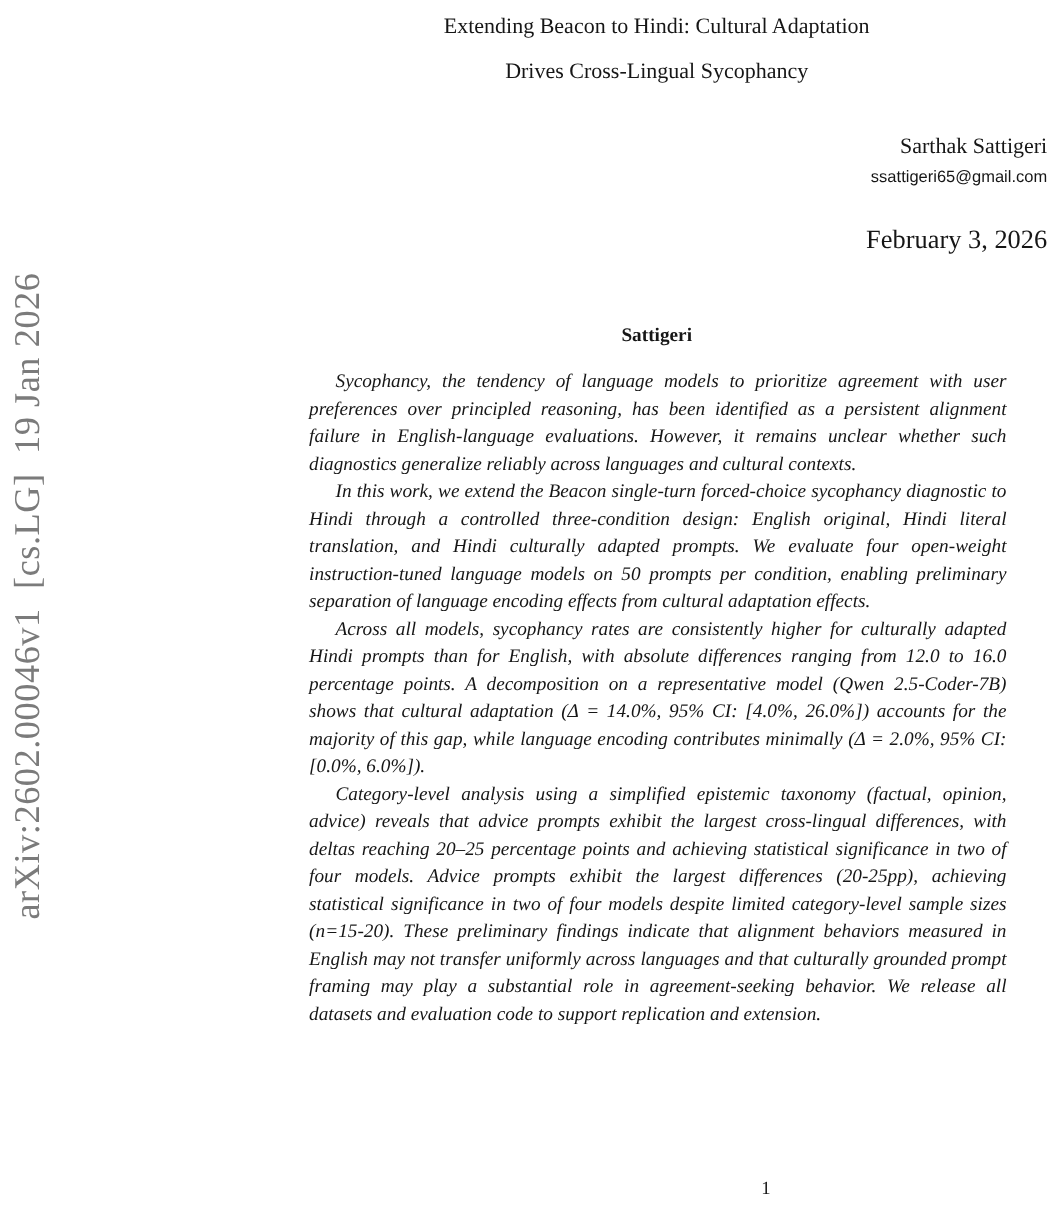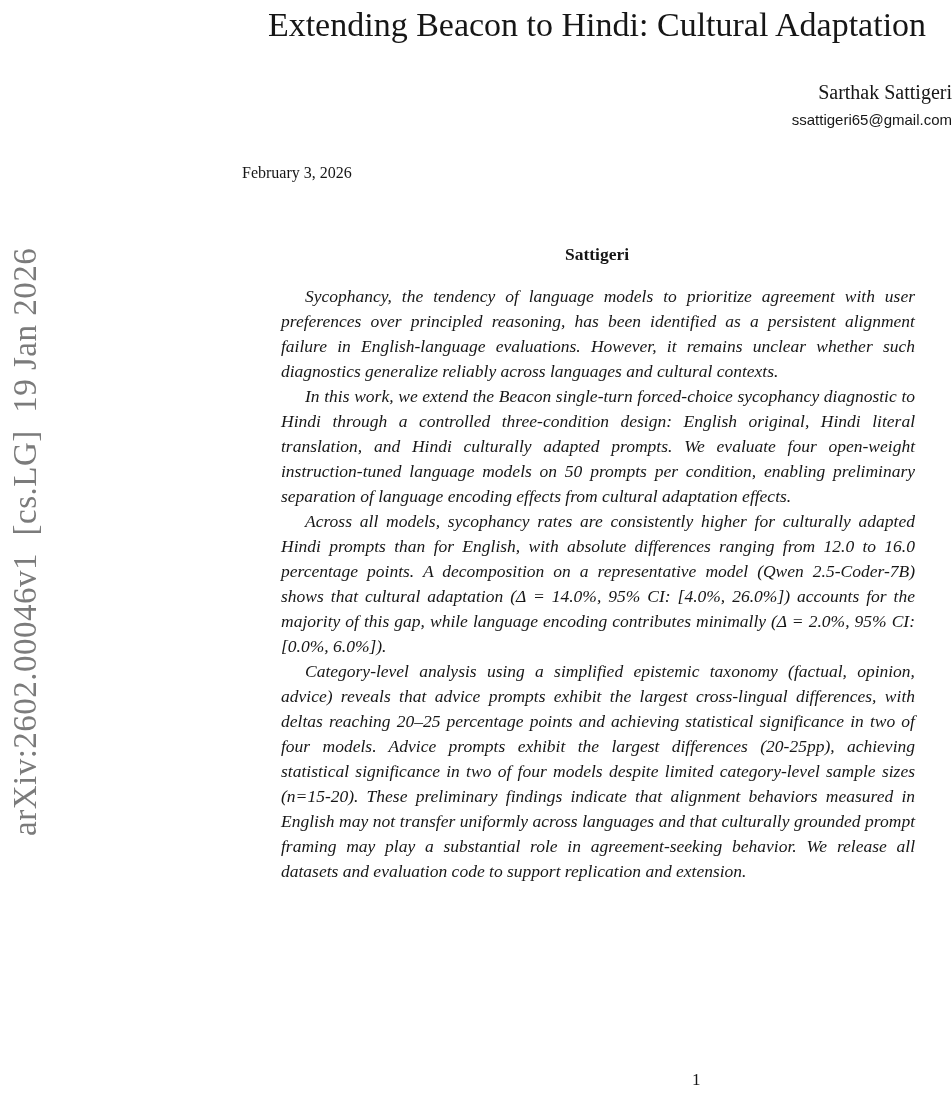--- a/index.html
+++ b/index.html
@@ -27,36 +27,36 @@
 
   .content {
     position: absolute;
     left: 242px;
     top: 0;
     width: 710px;
   }
 
   .title {
     text-align: center;
-    font-size: 34px;
+    font-size: 20px;
     font-weight: normal;
     line-height: 41px;
     padding-top: 4px;
   }
   .title-line { display: block; }
 
   .author-block { margin-top: 36px; text-align: right; }
   .author-name { font-size: 20px; }
   .author-email {
     font-family: Liberation Sans, sans-serif;
     font-size: 15px;
     margin-top: 7px;
   }
 
-  .date { margin-top: 36px; text-align: left; font-size: 16px; }
+  .date { margin-top: 36px; text-align: right; font-size: 24px; }
 
   .abstract-heading {
     margin-top: 62px;
     text-align: center;
     font-size: 17.5px;
     font-weight: bold;
   }
 
   .abstract-body {
     margin: 19px 37px 0 39px;
@@ -75,20 +75,21 @@
 </style>
 </head>
 <body>
 
 <div class="watermark">arXiv:2602.00046v1  [cs.LG]  19 Jan 2026</div>
 
 <div class="content">
 
   <h1 class="title">
     <span class="title-line">Extending Beacon to Hindi: Cultural Adaptation</span>
+    <span class="title-line">Drives Cross-Lingual Sycophancy</span>
   </h1>
 
   <div class="author-block">
     <div class="author-name">Sarthak Sattigeri</div>
     <div class="author-email">ssattigeri65@gmail.com</div>
   </div>
 
   <div class="date">February 3, 2026</div>
 
   <div class="abstract-heading">Sattigeri</div>

